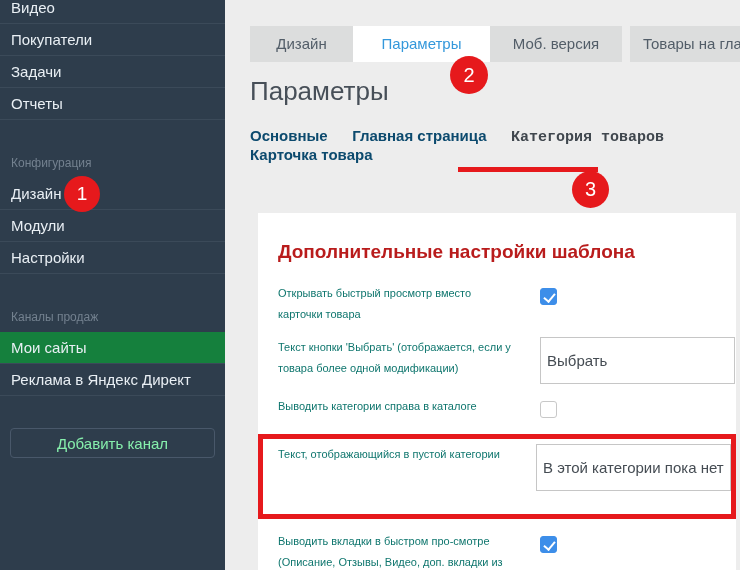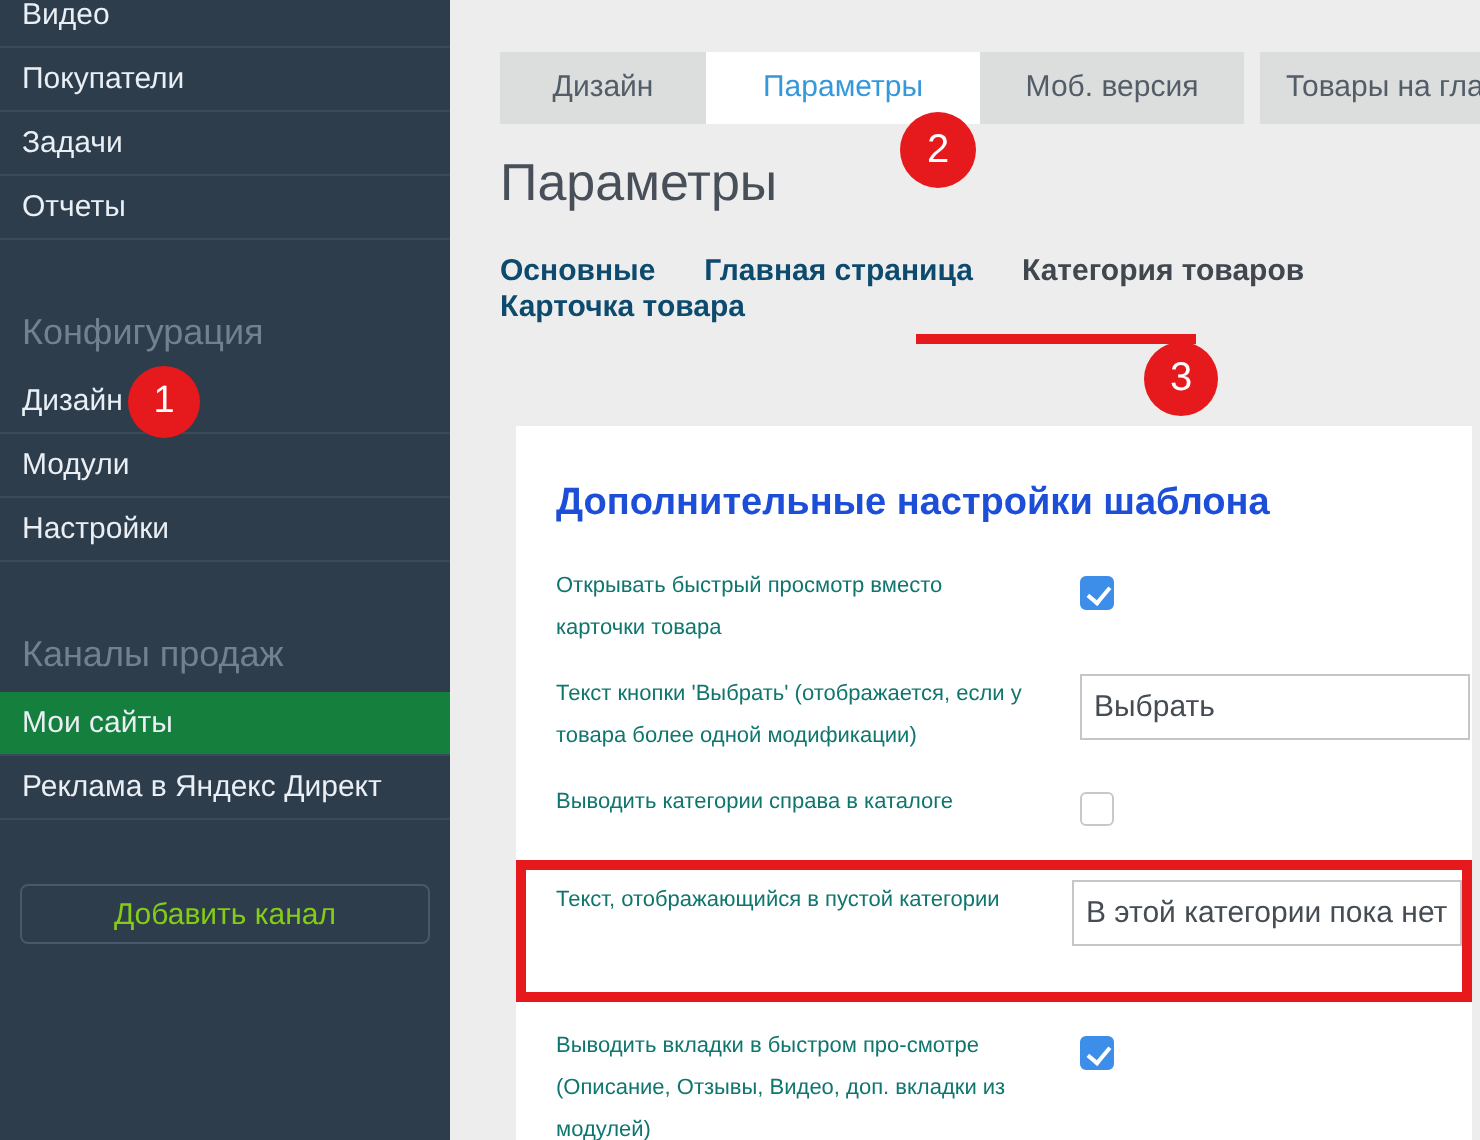--- a/index.html
+++ b/index.html
@@ -5,58 +5,58 @@
   html,body{margin:0;padding:0;width:740px;height:570px;overflow:hidden;
     font-family:"Liberation Sans",sans-serif;background:#ededed;}
   .app{display:flex;width:740px;height:570px;}
 
   
   .sidebar{width:225px;min-width:225px;height:570px;background:#2e3d4c;position:relative;}
   .nav-top{margin-top:-8px;}
   .nav-item{height:31px;line-height:31px;padding-left:11px;border-bottom:1px solid #3b4a59;
     color:#e9eff4;font-size:15px;cursor:pointer;position:relative;white-space:nowrap;}
   .nav-item.active{background:#15803d;}
-  .section-label{margin-top:36px;margin-bottom:8px;padding-left:11px;color:#73818f;font-size:18px;}
+  .section-label{margin-top:36px;margin-bottom:8px;padding-left:11px;color:#73818f;font-size:12px;}
   .badge{background:#e6191c;color:#ffffff;border-radius:50%;text-align:center;display:block;}
   .badge-design{position:absolute;left:64px;top:-2px;width:36px;height:36px;line-height:36px;font-size:19px;z-index:5;}
   .add-channel{display:block;margin:32px 10px 0 10px;width:205px;height:30px;background:transparent;
-    border:1px solid #49586a;border-radius:4px;color:#84cc16;font-size:15px;
+    border:1px solid #49586a;border-radius:4px;color:#86efac;font-size:15px;
     font-family:"Liberation Sans",sans-serif;cursor:pointer;}
 
   
   .main{flex:1;position:relative;background:#ededed;}
   .tabbar{display:flex;margin:26px 0 0 25px;height:36px;}
   .tab{background:#dcdddd;color:#525d68;font-size:15px;line-height:36px;text-align:center;
     cursor:pointer;white-space:nowrap;overflow:hidden;}
   .tab-1{width:103px;}
   .tab-2{width:137px;}
   .tab-3{width:132px;}
   .tab-4{flex:1;margin-left:8px;padding-left:13px;}
   .tab.active{background:#ffffff;color:#3498db;}
   .page-title{margin:14px 0 0 25px;font-size:26px;font-weight:400;color:#474f58;}
   .subtabs{margin:20px 0 0 25px;}
   .subtab{font-size:15px;font-weight:bold;color:#0c4a6e;margin-right:20px;text-decoration:none;cursor:pointer;}
-  .subtab.active{color:#40474e;cursor:default;}
+  .subtab.active{color:#40474e;cursor:default;font-family:Liberation Mono, monospace;}
   .subtab-underline{position:absolute;left:233px;top:167px;width:140px;height:5px;background:#e6191c;z-index:4;}
   .badge-2{position:absolute;left:225px;top:56px;width:38px;height:38px;line-height:38px;font-size:20px;z-index:6;}
   .badge-3{position:absolute;left:347px;top:171px;width:37px;height:37px;line-height:37px;font-size:20px;z-index:6;}
 
   
   .panel{position:absolute;left:33px;top:213px;width:478px;bottom:0;background:#ffffff;
     padding:28px 0 0 20px;box-sizing:border-box;}
-  .panel-heading{margin:0 0 20px 0;font-size:19px;font-weight:bold;color:#1d4ed8;}
+  .panel-heading{margin:0 0 20px 0;font-size:19px;font-weight:bold;color:#b91c1c;}
   .row{display:flex;align-items:flex-start;margin-bottom:12px;}
   .field-label{width:238px;margin-right:24px;color:#0f766e;font-size:11px;line-height:21px;}
   .control{width:195px;}
   .checkbox{display:inline-block;width:17px;height:17px;box-sizing:border-box;margin-top:5px;
     border:1px solid #c8c8c8;border-radius:3px;background:#ffffff;position:relative;cursor:pointer;}
   .checkbox[data-checked="true"]{background:#3d8ee9;border-color:#3d8ee9;}
   .checkbox[data-checked="true"]::after{content:"";position:absolute;left:5px;top:2px;width:5px;height:9px;
     border:solid #ffffff;border-width:0 2px 2px 0;transform:rotate(40deg);}
-  .text-input{width:195px;height:33px;box-sizing:border-box;border:1px solid #c6c6c6;border-radius:0;
+  .text-input{width:195px;height:47px;box-sizing:border-box;border:1px solid #c6c6c6;border-radius:0;
     padding:0 6px;font-size:15px;color:#454c53;font-family:"Liberation Sans",sans-serif;background:#ffffff;}
   .row.highlight{margin-left:-20px;margin-right:0;border:5px solid #e6191c;
     padding:5px 0 23px 15px;margin-bottom:12px;}
 </style>
 </head>
 <body>
 
 <div class="app">
 
   <aside class="sidebar">

